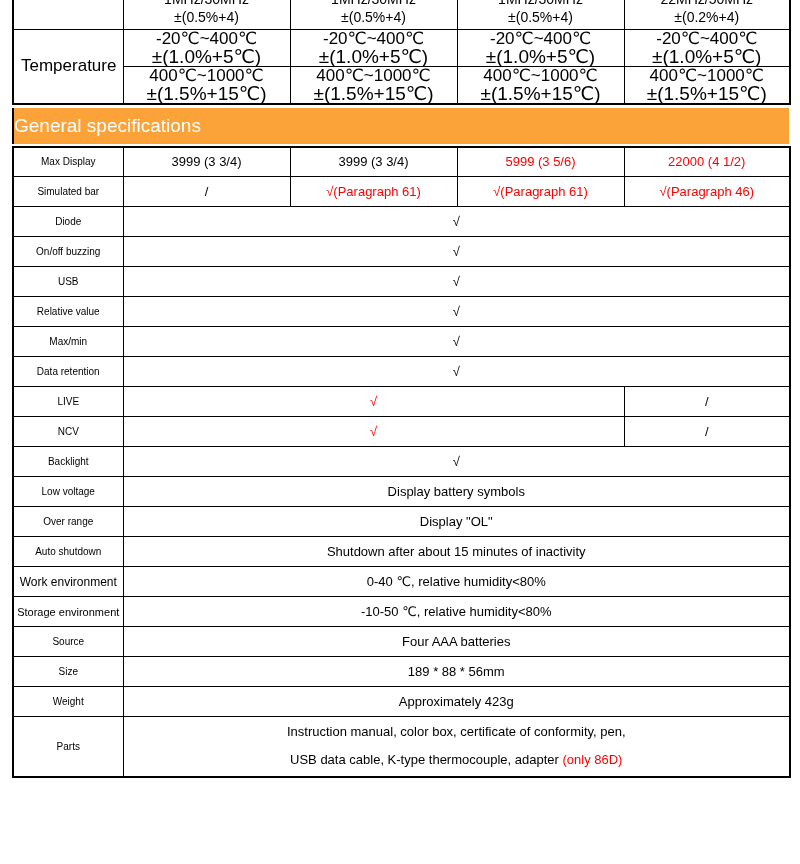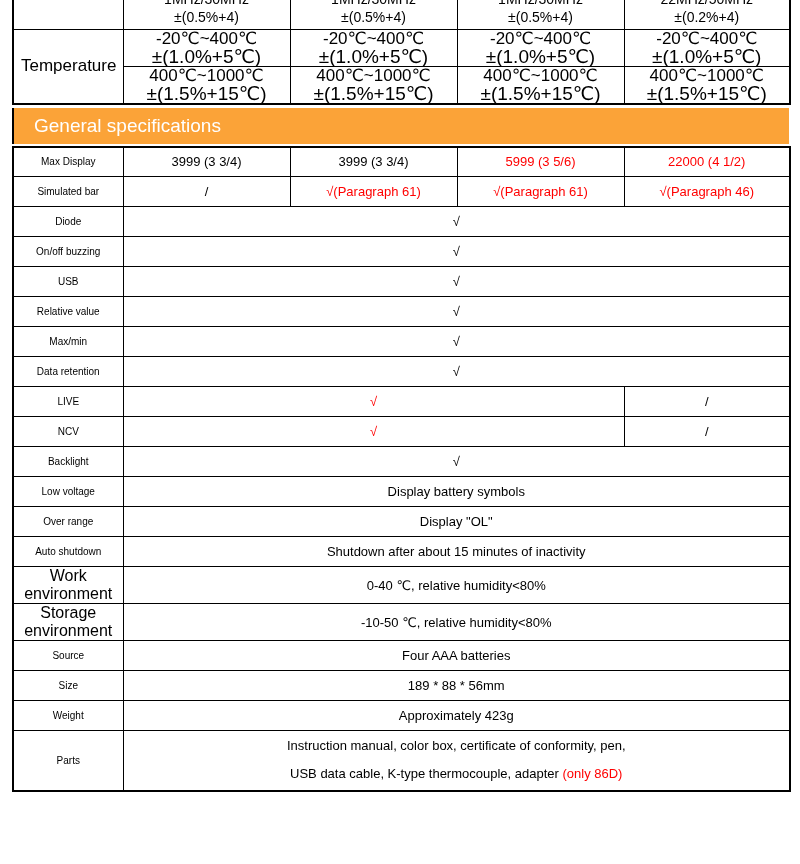--- a/index.html
+++ b/index.html
@@ -16,27 +16,27 @@
   .ranges tr.r0 td { height: 43px; }
   .ranges tr.r1 td, .ranges tr.r2 td { height: 36px; }
   .ranges .ln { line-height: 18px; }
   .ranges .ln0 { font-size: 17px; }
   .ranges .ln1 { font-size: 19px; }
   .ranges tr.r0 .ln0, .ranges tr.r0 .ln1 { font-size: 14px; }
   .ranges td.label { font-size: 17px; padding: 7px; }
 
   
   .band { margin-top: 3px; margin-bottom: 2px; height: 36px; line-height: 36px;
-          color: #fff; font-size: 19px; padding-left: 20px; border-left: 2px solid #000; }
+          color: #fff; font-size: 19px; border-left: 2px solid #000; }
 
   
   .specs td { height: 30px; font-size: 13px; }
   .specs td.label { font-size: 10px; }
-  .specs td.label.small { font-size: 16px; }
-  .specs td.label.xsmall { font-size: 16px; }
+  .specs td.label.small { font-size: 12px; }
+  .specs td.label.xsmall { font-size: 11px; }
   .specs tr.tall td { height: 60px; }
   .specs tr.tall .ln { line-height: 28px; }
   .red, .red span { color: #ff0000; }
   span.redseg { color: #ff0000; }
 </style>
 </head>
 <body>
 
 <div class="viewport">
   <div class="sheet">

